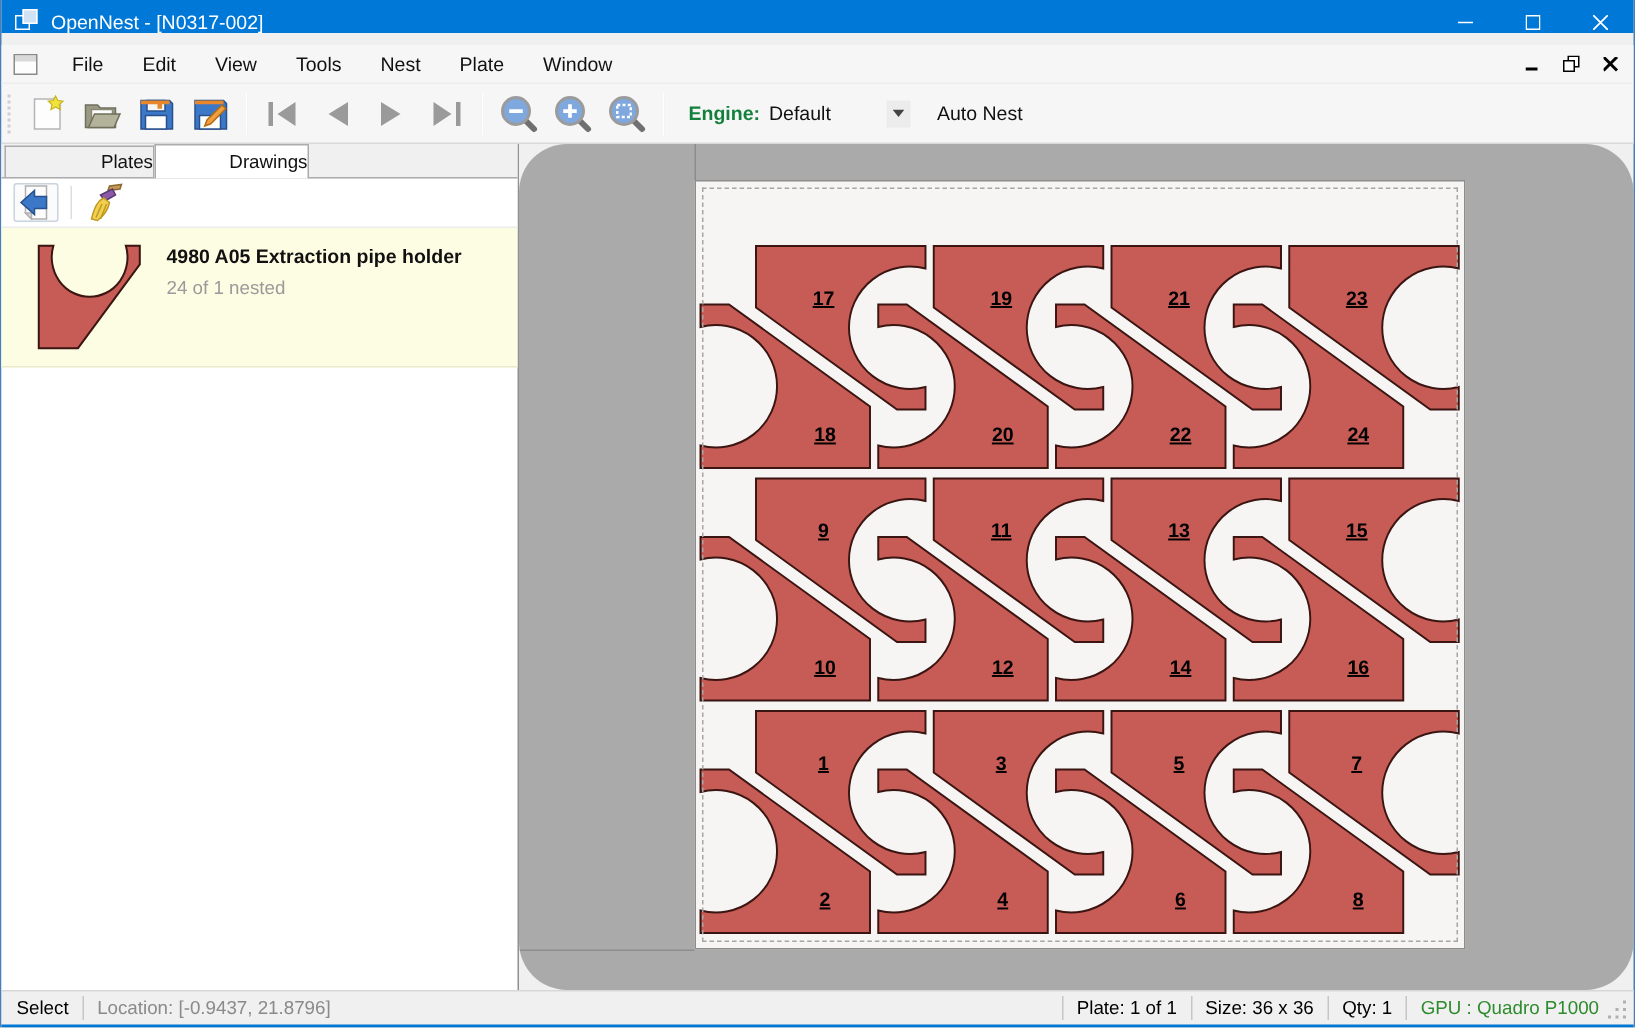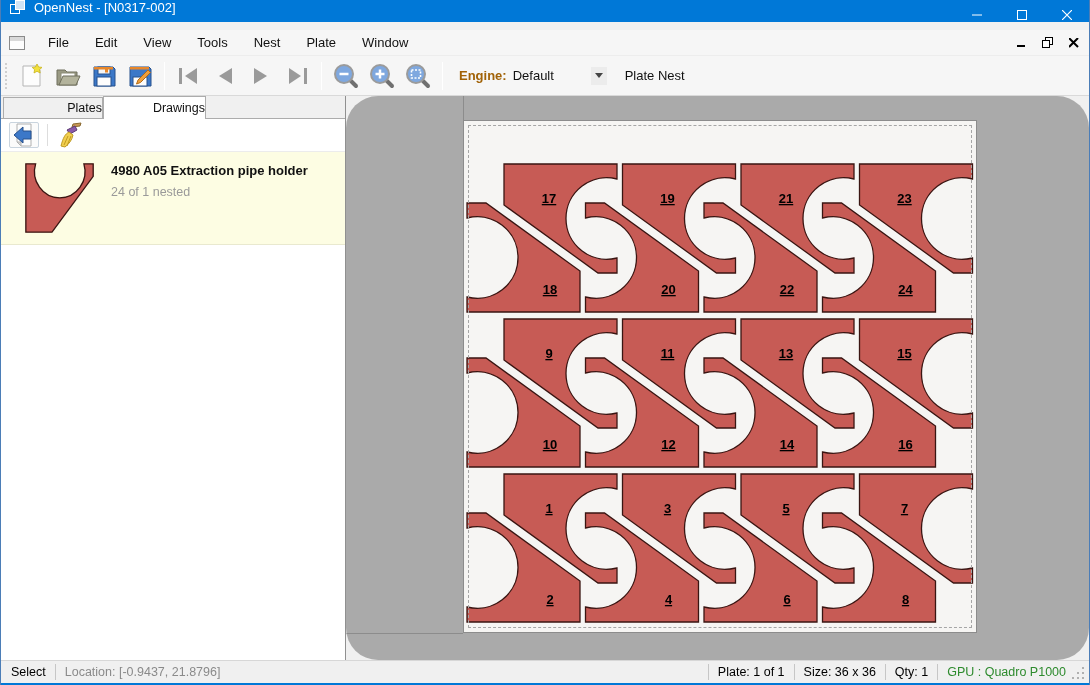--- a/index.html
+++ b/index.html
@@ -3,21 +3,21 @@
 <meta charset="utf-8">
 <style>
   * { box-sizing: border-box; margin: 0; padding: 0; }
   html,body { width:1090px; height:685px; }
   body { font-family: "Liberation Sans", sans-serif; font-size: 12px; overflow: hidden; }
   .window { position:relative; width:1090px; height:685px; background:#F0F0F0;
             border-left:1px solid #4B7DB7; border-right:1px solid #4B7DB7; }
 
   
   .titlebar { position:absolute; left:0; top:0; width:100%; height:22px; background:#0078D7;
-              display:flex; align-items:flex-start; color:#fff; }
+              display:flex; align-items:flex-end; color:#fff; }
   .app-icon { width:16px; height:16px; margin:0 8px 0 9px; position:relative; }
   .app-icon .w1 { position:absolute; left:0; top:4px; width:10px; height:10px; border:1px solid #fff; background:#0078D7;}
   .app-icon .w2 { position:absolute; left:5px; top:0; width:10px; height:10px; border:1px solid #fff; background:#cfe3f5;}
   .title-text { font-size:13px; color:#fff; }
   .caption-btns { position:absolute; right:0; top:0; height:30px; display:flex; }
   .cap-btn { width:45px; height:30px; display:flex; align-items:center; justify-content:center; }
   .cap-btn svg { display:block; }
 
   
   .menubar { position:absolute; left:0; top:30px; width:100%; height:26px; background:#F6F6F6;
@@ -27,21 +27,21 @@
   .menu-item { padding:5px 13px; font-size:13px; color:#111; }
   .mdi-btns { position:absolute; right:4px; top:0; height:26px; display:flex; align-items:center; gap:4px; }
   .mdi-btn { width:22px; height:20px; display:flex; align-items:center; justify-content:center; }
 
   
   .toolbar { position:absolute; left:0; top:56px; width:100%; height:40px; background:#F6F6F6;
              border-bottom:1px solid #D9D9D9; display:flex; align-items:center; }
   .grip { width:3px; height:26px; margin:0 6px 0 4px; border-left:2px dotted #cfcfcf; }
   .tb-btn { width:36px; height:34px; display:flex; align-items:center; justify-content:center; }
   .tb-sep { width:1px; height:28px; background:#d5d5d5; border-right:1px solid #fff; margin:0 6px; }
-  .engine-label { font-weight:bold; font-size:13px; margin:0 6px 0 10px; color:#a16207; }
+  .engine-label { font-weight:bold; font-size:13px; margin:0 6px 0 10px; color:#15803d; }
   .engine-value { font-size:13px; color:#111; width:78px; }
   .combo-arrow { width:16px; height:18px; background:#ECECEC; display:flex; align-items:center;
                  justify-content:center; margin-right:12px; }
   .combo-arrow svg{ display:block;}
   .autonest { font-size:13px; color:#111; padding:4px 6px; }
 
   
   .content { position:absolute; left:0; top:96px; width:100%; height:564px; display:flex; }
 
   
@@ -225,21 +225,21 @@
       </svg>
     </div>
     <div class="tb-sep"></div>
     <span class="engine-label">Engine:</span>
     <span class="engine-value">Default</span>
     <div class="combo-arrow">
       <svg width="8" height="5">
           <path d="M0 0 L8 0 L4 5 z" fill="#444"></path>
         </svg>
     </div>
-    <span class="autonest">Plate Nest</span>
+    <span class="autonest">Auto Nest</span>
   </div>
 
   <div class="content">
 
     <div class="sidepanel">
       <div class="tabstrip">
         <div class="tab inactive">Plates</div>
         <div class="tab active">Drawings</div>
       </div>
       <div class="panel-toolbar">

